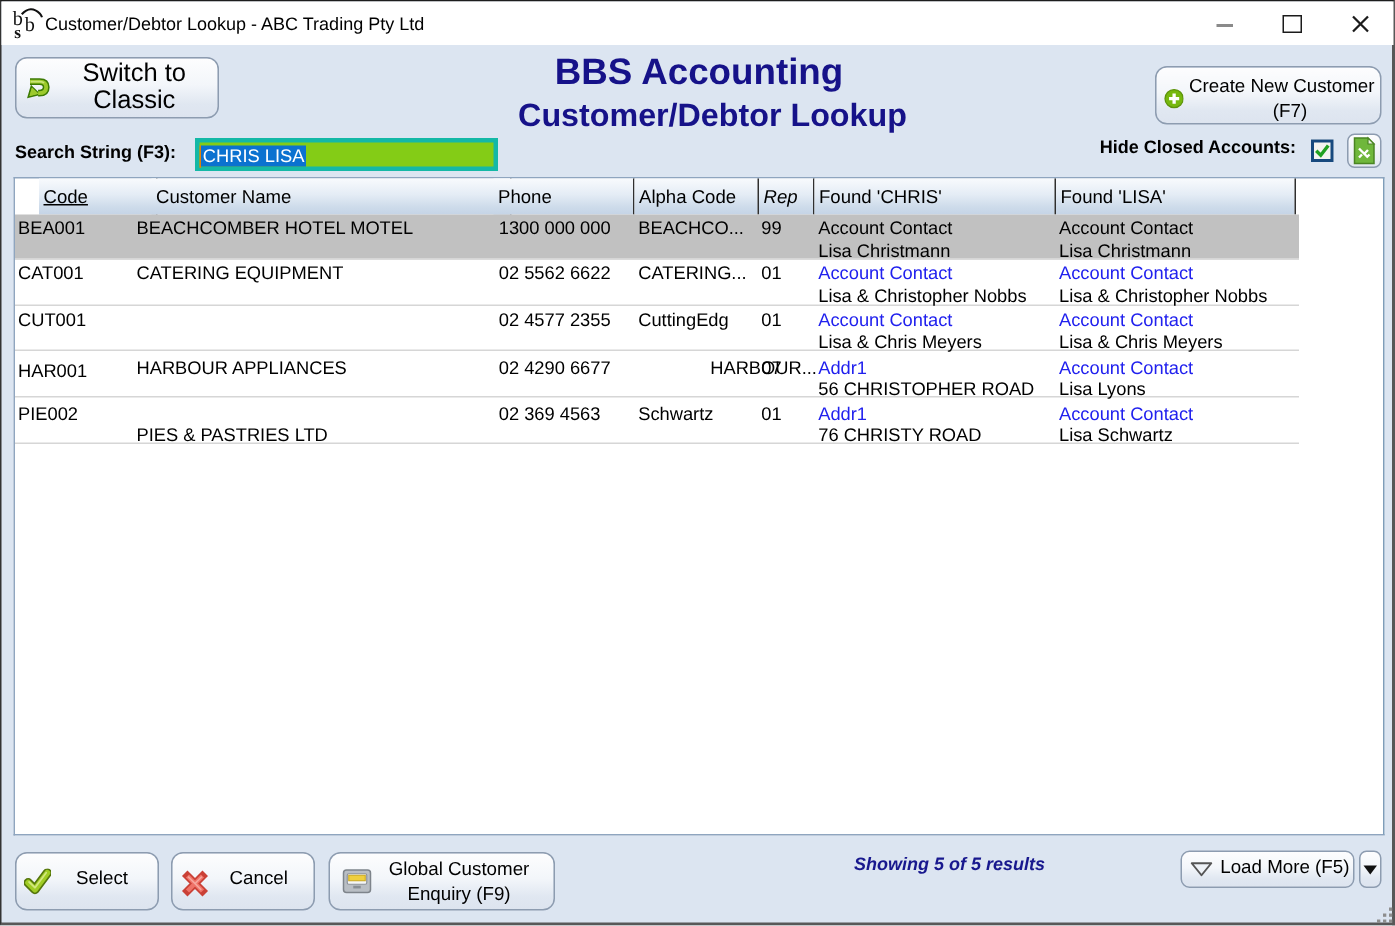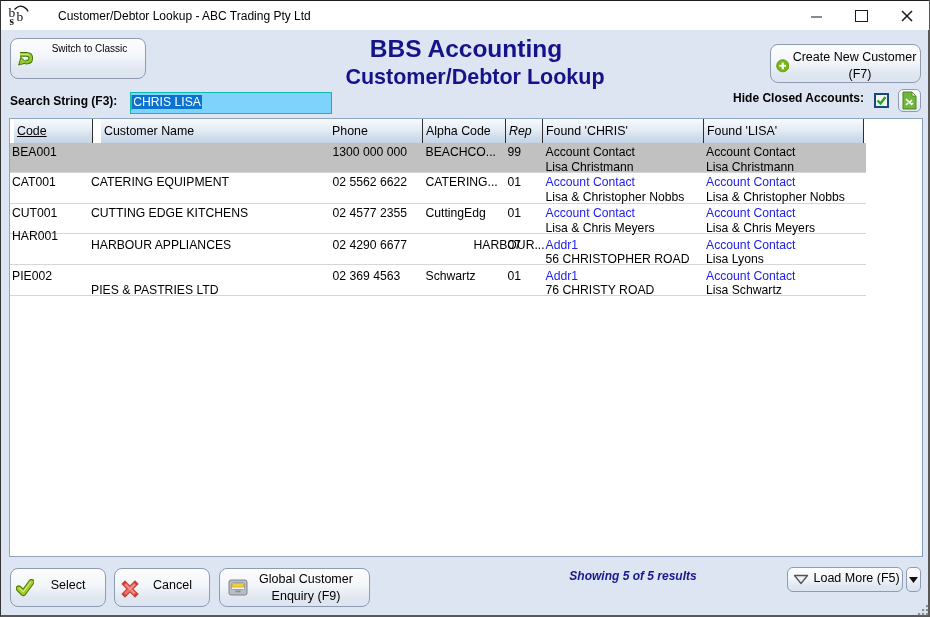--- a/index.html
+++ b/index.html
@@ -1,27 +1,27 @@
 <!DOCTYPE html>
 <html><head>
 <meta charset="utf-8">
 <style>
   html,body{margin:0;padding:0;}
   body{width:930px;height:617px;background:#e7e7e7;font-family:"Liberation Sans",sans-serif;overflow:hidden;position:relative;}
   .abs{position:absolute;}
   #win{position:absolute;left:0;top:0;width:930px;height:617px;background:#dce5f1;border-top:1px solid #1d1d1d;border-left:1px solid #333;border-right:2px solid #585858;border-bottom:2px solid #585858;box-sizing:border-box;}
   #titlebar{position:absolute;left:0;top:0;width:928px;height:29px;background:#ffffff;}
-  #title{position:absolute;left:29px;top:8px;font-size:12px;color:#000;margin-left:28px;}
+  #title{position:absolute;left:29px;top:8px;font-size:12px;color:#000;}
   .btn{position:absolute;border:1px solid #8d9cb0;border-radius:8px;background:linear-gradient(180deg,#fdfdfe 0%,#f3f6fa 45%,#e0e7f1 78%,#dde4ef 100%);box-sizing:border-box;}
   .btntext{font-size:12.5px;color:#000;text-align:center;}
   .smallbtn{position:absolute;border:1px solid #8d9cb0;border-radius:5px;background:linear-gradient(180deg,#fdfdfe,#e2e9f2);box-sizing:border-box;}
   #hdr1{position:absolute;left:0;top:34px;width:930px;text-align:center;font-size:24.5px;font-weight:bold;color:#161289;line-height:27px;}
   #hdr2{position:absolute;left:0;top:64.3px;width:948px;text-align:center;font-size:21.5px;font-weight:bold;color:#161289;line-height:25px;}
   #searchlbl{position:absolute;left:9px;top:93px;font-size:12px;font-weight:bold;color:#000;line-height:14px;text-align:center;}
-  #searchbox{position:absolute;left:129px;top:90.5px;width:202px;height:22px;background:#7dd3fc;border:1px solid #14b8a6;box-sizing:border-box;}
+  #searchbox{position:absolute;left:129px;top:90.5px;width:202px;height:22px;background:#84cc16;border:3px solid #14b8a6;box-sizing:border-box;}
   #caret{position:absolute;left:-0.2px;top:2.2px;width:1.6px;height:15px;background:#e0820a;}
   #sel{position:absolute;left:1.2px;top:2.2px;height:14.8px;background:#0b72d0;color:#fff;font-size:12.2px;line-height:14.5px;padding:0 1px 0 1px;}
   #hidelbl{position:absolute;left:557px;top:90px;width:306px;text-align:right;font-size:12px;font-weight:bold;color:#000;line-height:14px;}
   #chk{position:absolute;left:873px;top:91.5px;width:15px;height:15px;border:2px solid #17497e;background:#f4f4f0;box-sizing:border-box;}
   #xlsbtn{position:absolute;left:897px;top:88px;width:23px;height:23px;}
   #tbl{position:absolute;left:8px;top:117px;width:914px;height:439px;background:#fff;border:1px solid #8fa5bf;border-right-color:#7f9db9;box-sizing:border-box;}
   .hcell{position:absolute;top:0;height:24px;background:linear-gradient(180deg,#f8fafd 0%,#e4ecf5 45%,#cddbea 80%,#c5d4e6 100%);border-right:1px solid #2f2f2f;box-sizing:border-box;font-size:12.4px;color:#000;line-height:25px;padding-left:3px;overflow:hidden;}
   .row{position:absolute;left:0px;width:856px;}
   .rsep{border-bottom:1px solid #d6d6d6;}
   .ct{position:absolute;font-size:12.2px;color:#000;line-height:15px;white-space:pre;}
@@ -49,21 +49,21 @@
   </div>
 
   <div class="btn" style="left:9px;top:37px;width:136px;height:40.5px;"></div>
   <svg class="abs" style="left:16px;top:49px" width="17" height="17" viewBox="0 0 17 17">
     <path d="M1.8 14.8 L3.9 7.6 L9.4 12.9 Z" fill="#9cca2c" stroke="#3c7a04" stroke-width="1.1"></path>
     <path d="M3 4.4 L9.5 4.4 Q13.8 4.4 13.8 8.2 Q13.8 12.1 9.2 12.1 L8.4 12.1" fill="none" stroke="#3c7a04" stroke-width="4.6"></path>
     <path d="M3 4.4 L9.5 4.4 Q13.8 4.4 13.8 8.2 Q13.8 12.1 9.2 12.1 L8.4 12.1" fill="none" stroke="#9cca2c" stroke-width="2.6"></path>
     <path d="M2.7 14 L4.35 8.3 L8.8 12.5 Z" fill="#9cca2c"></path>
     <path d="M3.4 4.4 L9.5 4.4 Q11.5 4.5 12.4 5.3" fill="none" stroke="#c9e47a" stroke-width="1.1"></path>
   </svg>
-  <div class="abs btntext" style="left:38px;top:39px;width:101px;font-size:10px;line-height:17.5px;">Switch to Classic</div>
+  <div class="abs btntext" style="left:38px;top:39px;width:101px;font-size:17px;line-height:17.5px;">Switch to Classic</div>
 
   <div id="hdr1">BBS Accounting</div>
   <div id="hdr2">Customer/Debtor Lookup</div>
 
   <div class="btn" style="left:768.5px;top:43px;width:151.5px;height:39px;"></div>
   <svg class="abs" style="left:774.5px;top:58px" width="13.5" height="13.5" viewBox="0 0 16 16">
     <circle cx="8" cy="8" r="7.2" fill="#76b80e" stroke="#5d930b" stroke-width="1"></circle>
     <path d="M8 4 L8 12 M4 8 L12 8" stroke="#fff" stroke-width="2.6"></path>
   </svg>
   <div class="abs btntext" style="left:788.5px;top:48.3px;width:130px;line-height:16.3px;font-size:12.5px;">Create New Customer</div>
@@ -83,64 +83,64 @@
   </div>
   <div class="smallbtn" id="xlsbtn">
     <svg width="21" height="21" viewBox="0 0 21 21" style="position:absolute;left:0;top:0">
       <path d="M4 2 L13 2 L17 6 L17 19 L4 19 Z" fill="#6fb73c" stroke="#4a8523" stroke-width="1"></path>
       <path d="M13 2 L13 6 L17 6 Z" fill="#e9f3e0" stroke="#4a8523" stroke-width="0.8"></path>
       <path d="M7 9 L13 15 M13 10 L11 12 M9 13 L7 15 M12 15 L14 13" stroke="#fff" stroke-width="1.6" fill="none"></path>
     </svg>
   </div>
 
   <div id="tbl">
-    <div class="hcell" style="left:4px;width:79px;text-decoration:underline;">Code</div>
+    <div class="hcell" style="left:16px;width:79px;text-decoration:underline;">Code</div>
     <div class="hcell" style="left:79px;width:240px;margin-left:12px;">Customer Name</div>
     <div class="hcell" style="left:319px;width:94px;">Phone</div>
     <div class="hcell" style="left:413px;width:83px;">Alpha Code</div>
     <div class="hcell" style="left:496px;width:37px;font-style:italic;">Rep</div>
     <div class="hcell" style="left:533px;width:161px;">Found 'CHRIS'</div>
     <div class="hcell" style="left:694px;width:160px;">Found 'LISA'</div>
 
     <div class="row rsep" style="top:24.1px;height:28.5px;background:#c1c1c1;"></div>
     <div class="row rsep" style="top:53.6px;height:30.1px;"></div>
     <div class="row rsep" style="top:84.7px;height:29.6px;"></div>
     <div class="row rsep" style="top:115.3px;height:30.1px;"></div>
     <div class="row rsep" style="top:146.4px;height:30px;"></div>
 
     <div class="ct" style="left:2px;top:25.5px;text-align:right;">BEA001</div>
+    <div class="ct" style="left:81px;top:25.5px;">BEACHCOMBER HOTEL MOTEL</div>
     <div class="ct" style="left:322.5px;top:25.5px;">1300 000 000</div>
     <div class="ct" style="left:415.5px;top:25.5px;">BEACHCO...</div>
     <div class="ct" style="left:497.5px;top:25.5px;">99</div>
     <div class="ct" style="left:535.5px;top:25.5px;">Account Contact</div>
     <div class="ct" style="left:535.5px;top:40.7px;">Lisa Christmann</div>
     <div class="ct" style="left:696px;top:25.5px;">Account Contact</div>
     <div class="ct" style="left:696px;top:40.7px;">Lisa Christmann</div>
 
     <div class="ct" style="left:2px;top:56.3px;">CAT001</div>
     <div class="ct" style="left:81px;top:56.3px;">CATERING EQUIPMENT</div>
     <div class="ct" style="left:322.5px;top:56.3px;">02 5562 6622</div>
     <div class="ct" style="left:415.5px;top:56.3px;">CATERING...</div>
     <div class="ct" style="left:497.5px;top:56.3px;">01</div>
     <div class="ct blue" style="left:535.5px;top:56.3px;">Account Contact</div>
     <div class="ct" style="left:535.5px;top:70.5px;">Lisa &amp; Christopher Nobbs</div>
     <div class="ct blue" style="left:696px;top:56.3px;">Account Contact</div>
     <div class="ct" style="left:696px;top:70.5px;">Lisa &amp; Christopher Nobbs</div>
 
     <div class="ct" style="left:2px;top:87.4px;">CUT001</div>
-    <div class="ct" style="left:81px;top:87.4px;">CUTTING EDGE KITCHENS</div>
     <div class="ct" style="left:322.5px;top:87.4px;">02 4577 2355</div>
     <div class="ct" style="left:415.5px;top:87.4px;">CuttingEdg</div>
     <div class="ct" style="left:497.5px;top:87.4px;">01</div>
     <div class="ct blue" style="left:535.5px;top:87.4px;">Account Contact</div>
     <div class="ct" style="left:535.5px;top:101.6px;">Lisa &amp; Chris Meyers</div>
     <div class="ct blue" style="left:696px;top:87.4px;">Account Contact</div>
     <div class="ct" style="left:696px;top:101.6px;">Lisa &amp; Chris Meyers</div>
 
-    <div class="ct" style="left:2px;top:110px;">HAR001</div>
+    <div class="ct" style="left:2px;top:121px;">HAR001</div>
     <div class="ct" style="left:81px;top:118.5px;">HARBOUR APPLIANCES</div>
     <div class="ct" style="left:322.5px;top:118.5px;">02 4290 6677</div>
     <div class="ct" style="left:415.5px;top:118.5px;margin-left:48px;">HARBOUR...</div>
     <div class="ct" style="left:497.5px;top:118.5px;">07</div>
     <div class="ct blue" style="left:535.5px;top:118.5px;">Addr1</div>
     <div class="ct" style="left:535.5px;top:132.7px;">56 CHRISTOPHER ROAD</div>
     <div class="ct blue" style="left:696px;top:118.5px;">Account Contact</div>
     <div class="ct" style="left:696px;top:132.7px;">Lisa Lyons</div>
 
     <div class="ct" style="left:2px;top:149.6px;">PIE002</div>

